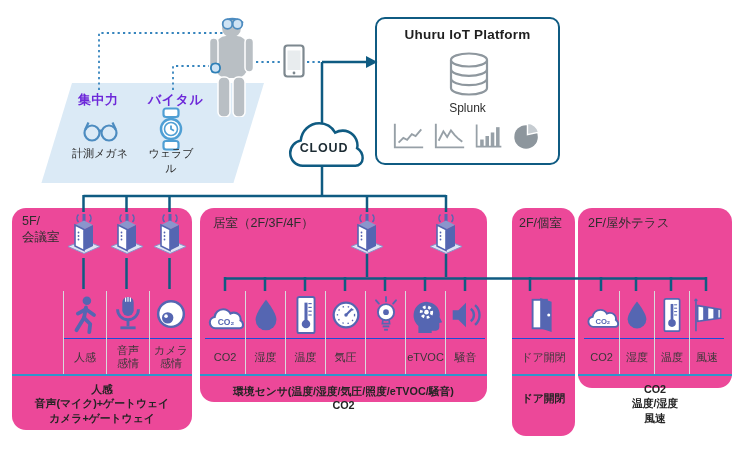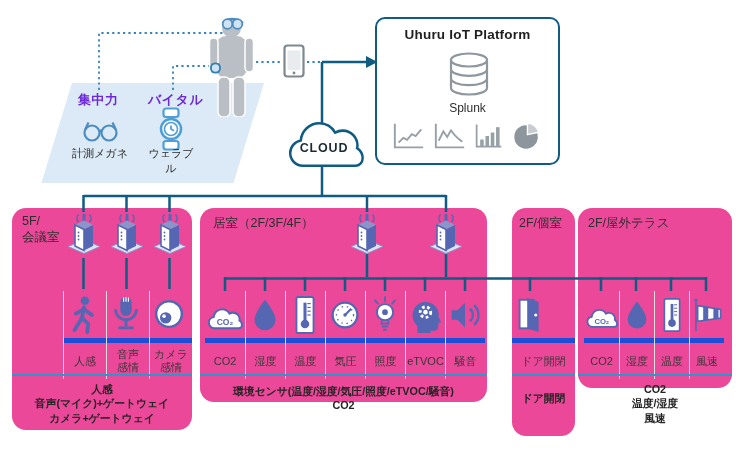--- a/index.html
+++ b/index.html
@@ -32,21 +32,21 @@
   
   #wires{left:0;top:0;z-index:2;pointer-events:none;}
   
   .section{
     background:#ec4899;border-radius:14px;box-sizing:border-box;z-index:1;
   }
   .sec-title{position:absolute;font-size:12.5px;font-weight:500;color:#2e2e2e;line-height:1.25;white-space:pre;}
   .stable{position:absolute;display:flex;}
   .scell{box-sizing:border-box;display:flex;flex-direction:column;}
   .scell + .scell{border-left:1px solid #d9dadc;}
-  .scell .icon{height:47px;display:flex;align-items:center;border-bottom:5px solid #1d4ed8;}
+  .scell .icon{height:47px;display:flex;align-items:center;justify-content:center;border-bottom:1px solid #1d4ed8;}
   .scell .slabel{height:36px;display:flex;flex-direction:column;align-items:center;justify-content:center;font-size:11px;color:#383838;line-height:1.15;text-align:center;}
   .bluesep{position:absolute;left:0;height:2px;background:#2d96cc;}
   .summary{position:absolute;left:0;width:100%;text-align:center;font-size:10.8px;font-weight:700;color:#242424;line-height:1.32;}
   .summary div{white-space:nowrap;}
   .gw{position:absolute;z-index:3;}
   svg{display:block;}
 </style>
 </head>
 <body>
 
@@ -320,24 +320,20 @@
               <path d="M9.5,5.5 L12.5,9"></path>
               <path d="M30.5,5.5 L27.5,9"></path>
             </g>
           <circle cx="20" cy="18" r="8.5" fill="#ffffff" stroke="#5566b2" stroke-width="2"></circle>
           <circle cx="20" cy="18" r="3" fill="#5566b2"></circle>
           <path d="M16.8,25.5 L16.2,30 H23.8 L23.2,25.5" fill="none" stroke="#5566b2" stroke-width="1.8"></path>
           <path d="M16.5,33 H23.5" stroke="#5566b2" stroke-width="2"></path>
           <path d="M18,36.5 H22" stroke="#5566b2" stroke-width="2"></path>
         </svg>
       </div>
-      <div class="slabel">
-          <span>照度</span>
-          <span></span>
-        </div>
     </div>
     <div class="scell" style="width:40px;">
       <div class="icon">
         <svg width="38" height="40" viewBox="0 0 40 42">
           <path d="M12,40 V32.5 C8.5,29.5 6.5,25 7,20 C7.7,12.4 14,6.8 21.6,7.2 C28.8,7.6 34.5,13.5 34.5,20.7 C34.5,21.5 34.4,22.3 34.2,23.1 L37,28.5 L34,29.5 V34 C34,36 32.5,37.5 30.5,37.5 H26 V40 Z" fill="#5566b2"></path>
           <g transform="translate(20.5,18)">
             <circle r="5.5" fill="none" stroke="#ffffff" stroke-width="3" stroke-dasharray="2.8,2.6"></circle>
             <circle r="2.4" fill="#ffffff"></circle>
           </g>
         </svg>

